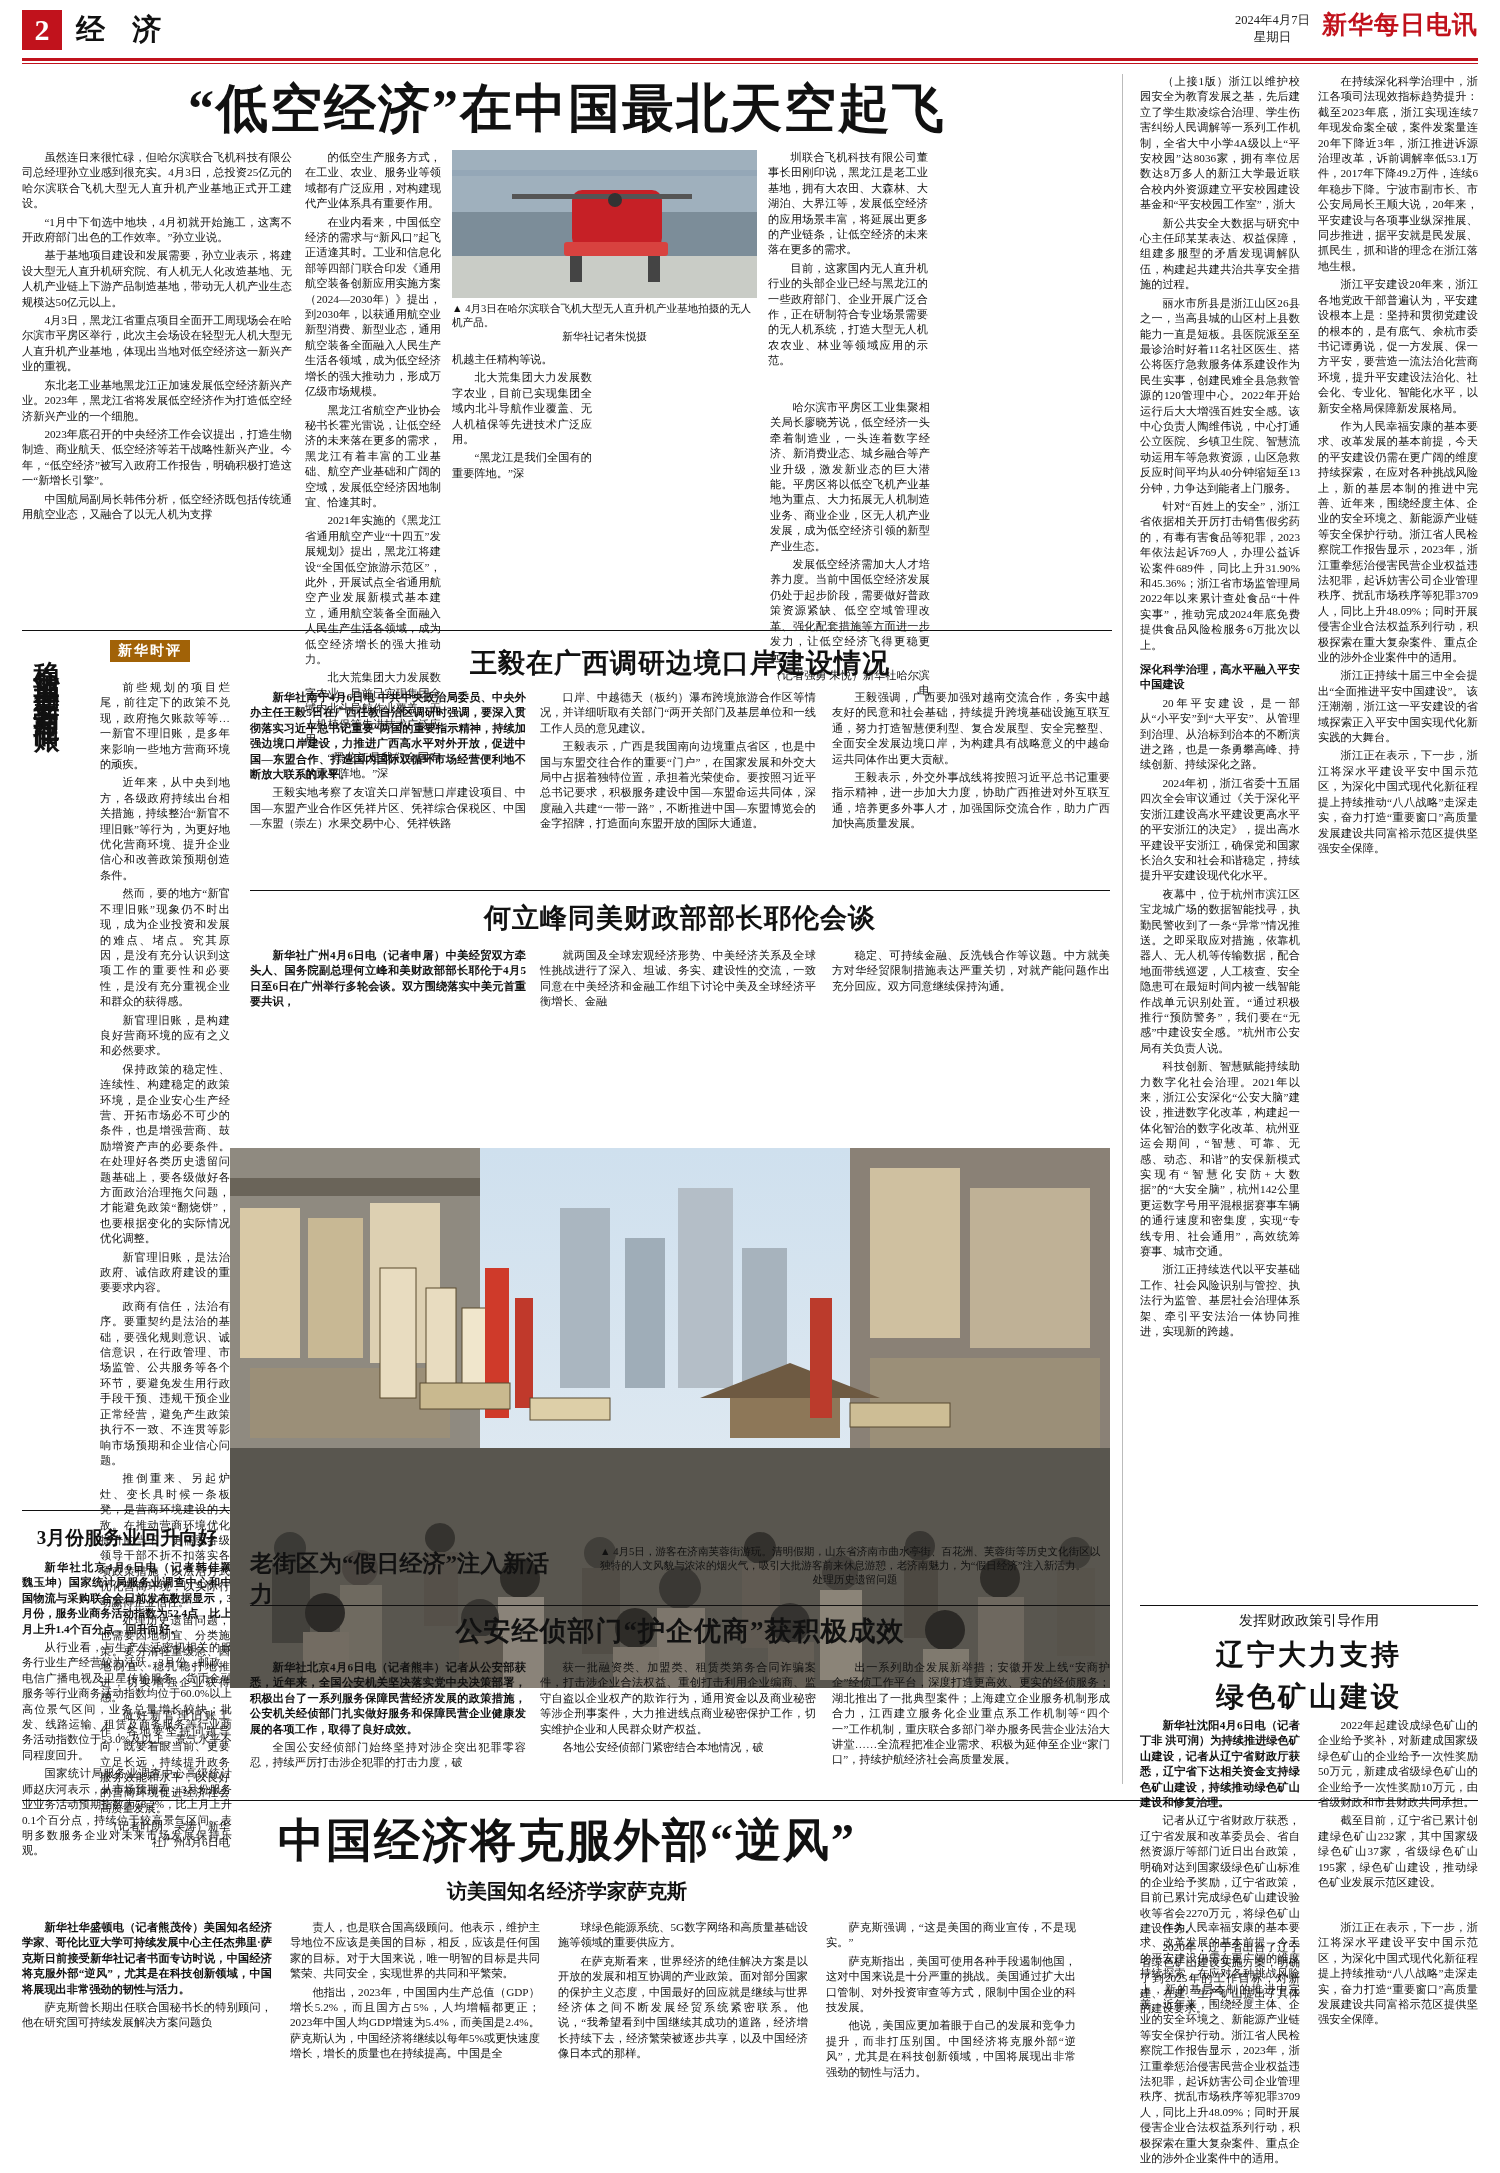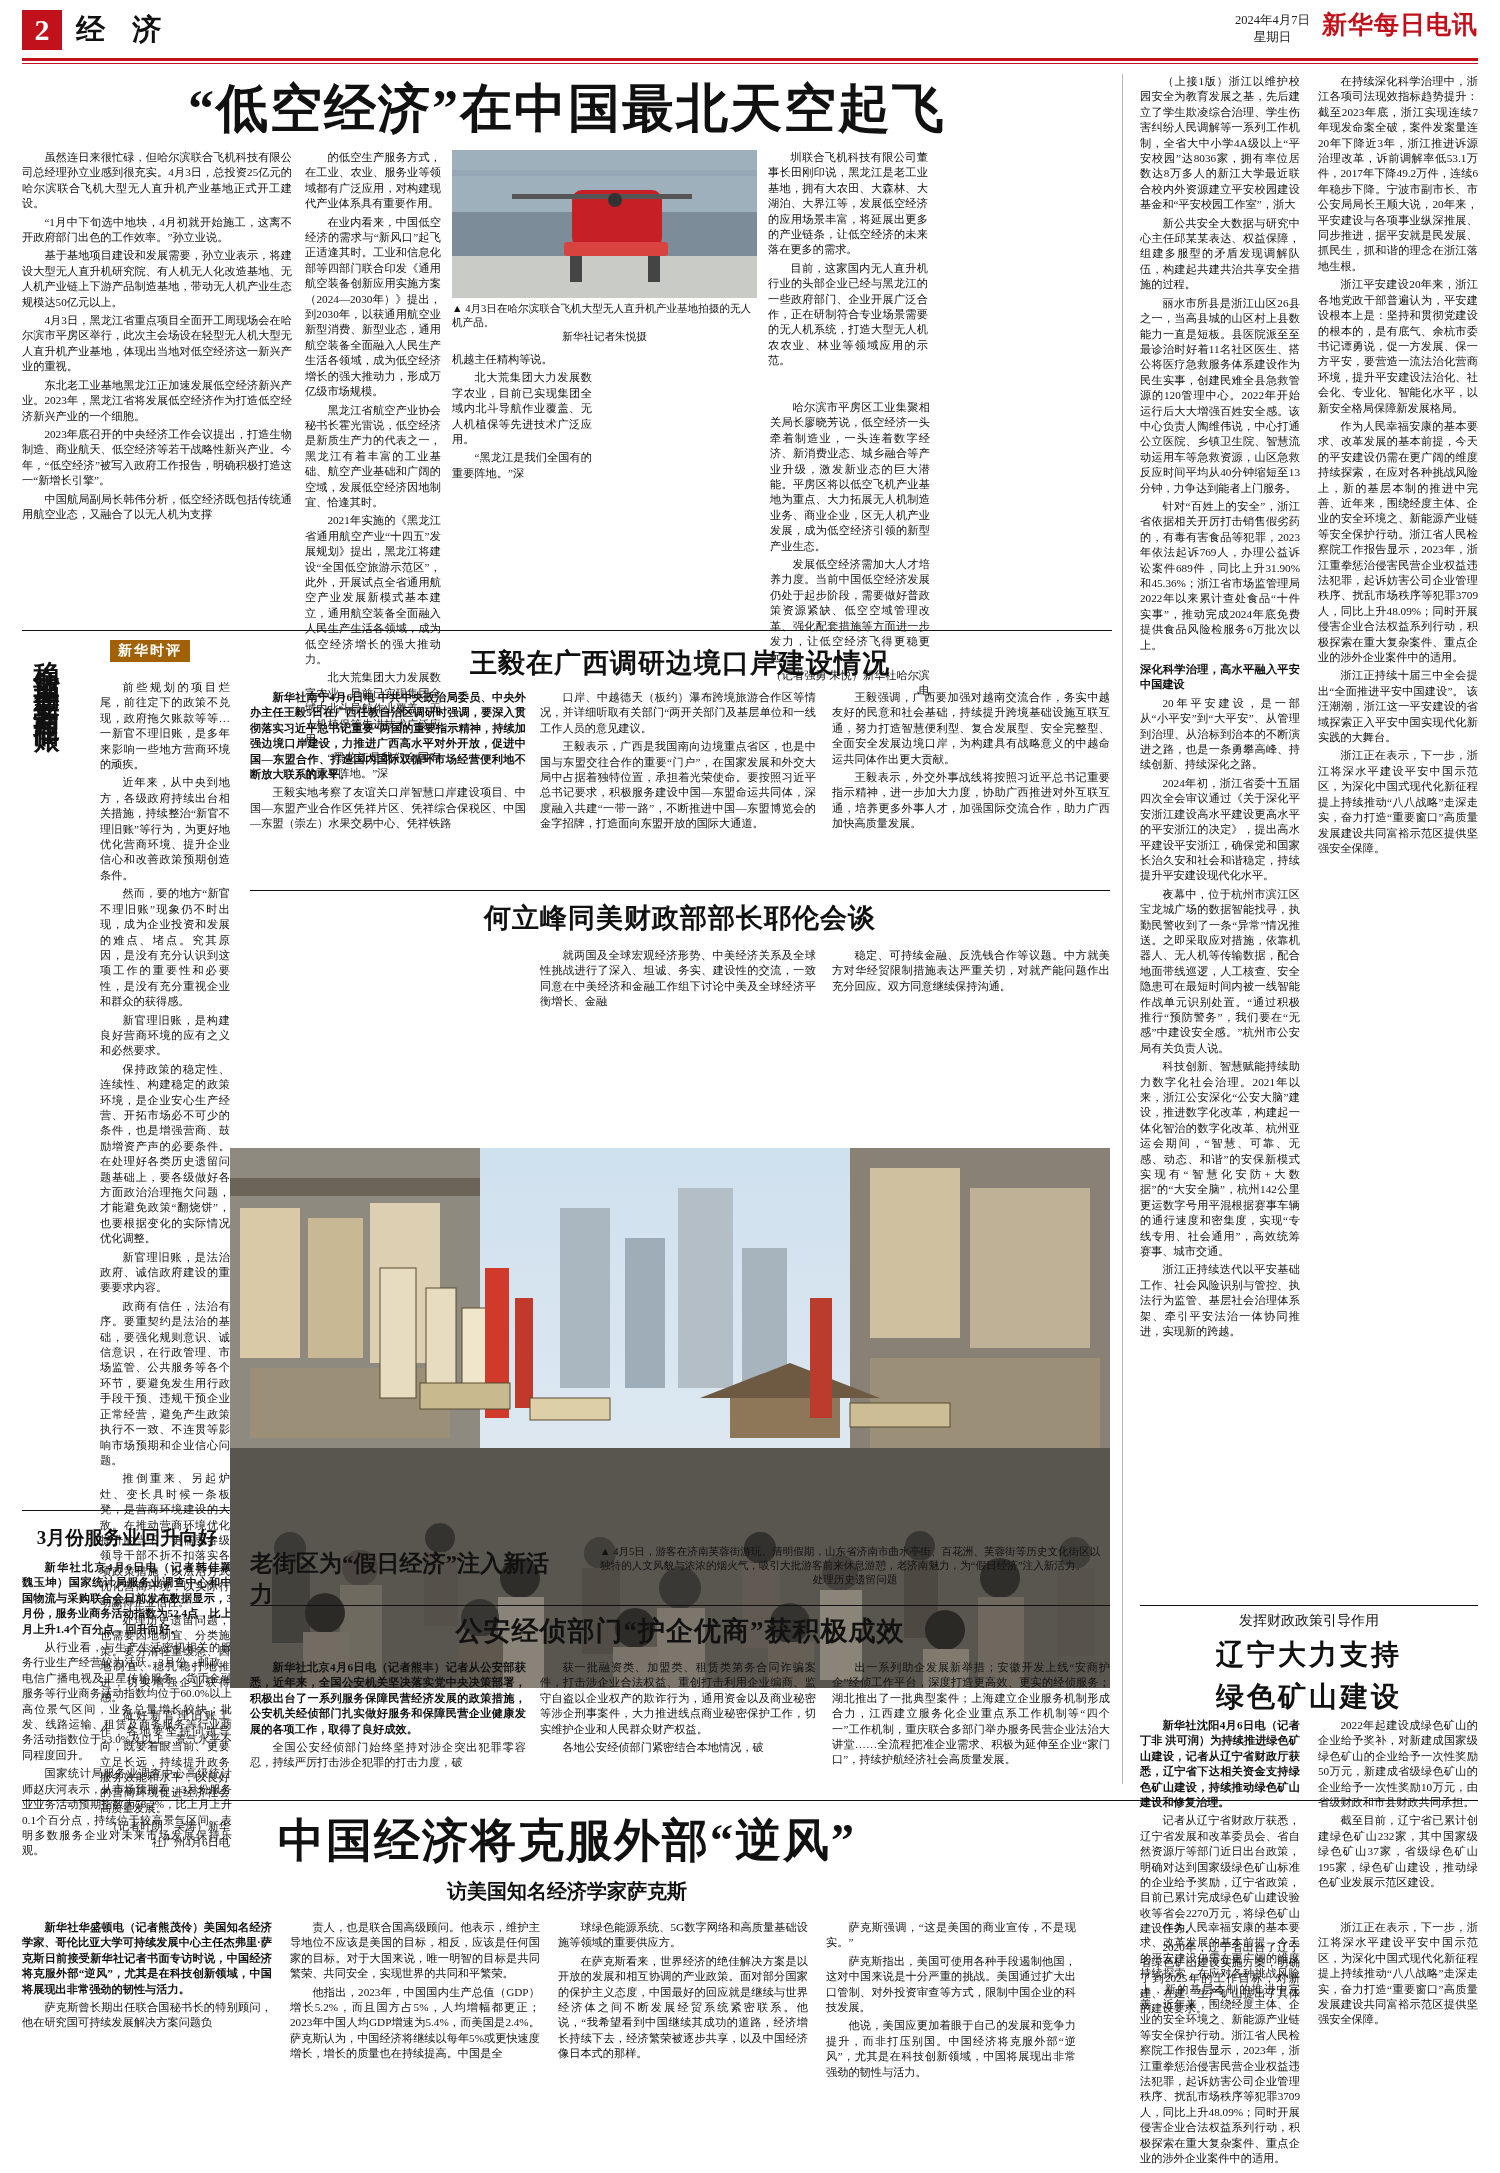--- a/index.html
+++ b/index.html
@@ -77,21 +77,21 @@
       <p>东北老工业基地黑龙江正加速发展低空经济新兴产业。2023年，黑龙江省将发展低空经济作为打造低空经济新兴产业的一个细胞。</p>
       <p>2023年底召开的中央经济工作会议提出，打造生物制造、商业航天、低空经济等若干战略性新兴产业。今年，“低空经济”被写入政府工作报告，明确积极打造这一“新增长引擎”。</p>
       <p>中国航局副局长韩伟分析，低空经济既包括传统通用航空业态，又融合了以无人机为支撑</p>
     </div>
   </div>
 
   <div class="reg" style="left:305px;top:150px;width:136px;">
     <div class="col-text">
       <p>的低空生产服务方式，在工业、农业、服务业等领域都有广泛应用，对构建现代产业体系具有重要作用。</p>
       <p>在业内看来，中国低空经济的需求与“新风口”起飞正适逢其时。工业和信息化部等四部门联合印发《通用航空装备创新应用实施方案（2024—2030年）》提出，到2030年，以获通用航空业新型消费、新型业态，通用航空装备全面融入人民生产生活各领域，成为低空经济增长的强大推动力，形成万亿级市场规模。</p>
-      <p>黑龙江省航空产业协会秘书长霍光雷说，低空经济是新质生产力的代表之一，黑龙江有着丰富的工业基础、航空产业基础和广阔的空域，发展低空经济因地制宜、恰逢其时。</p>
+      <p>黑龙江省航空产业协会秘书长霍光雷说，让低空经济的未来落在更多的需求，黑龙江有着丰富的工业基础、航空产业基础和广阔的空域，发展低空经济因地制宜、恰逢其时。</p>
       <p>2021年实施的《黑龙江省通用航空产业“十四五”发展规划》提出，黑龙江将建设“全国低空旅游示范区”，此外，开展试点全省通用航空产业发展新模式基本建立，通用航空装备全面融入人民生产生活各领域，成为低空经济增长的强大推动力。</p>
       <p>北大荒集团大力发展数字农业，目前已实现集团全域内北斗导航作业覆盖、无人机植保等先进技术广泛应用。</p>
       <p>“黑龙江是我们全国有的重要阵地。”深</p>
     </div>
   </div>
 
   <div class="reg photo" style="left:452px;top:150px;width:305px;height:148px;">
     <svg width="305" height="148" viewBox="0 0 305 148">
       <rect x="0" y="0" width="305" height="148" fill="#b9c4cc"></rect>
       <rect x="0" y="0" width="305" height="62" fill="#9fb0bd"></rect>
@@ -190,20 +190,25 @@
     <div class="col-text">
       <p>王毅强调，广西要加强对越南交流合作，务实中越友好的民意和社会基础，持续提升跨境基础设施互联互通，努力打造智慧便利型、复合发展型、安全完整型、全面安全发展边境口岸，为构建具有战略意义的中越命运共同体作出更大贡献。</p>
       <p>王毅表示，外交外事战线将按照习近平总书记重要指示精神，进一步加大力度，协助广西推进对外互联互通，培养更多外事人才，加强国际交流合作，助力广西加快高质量发展。</p>
     </div>
   </div>
 
   <div class="reg rule" style="left:250px;top:890px;width:860px;"></div>
 
   <div class="reg" style="left:250px;top:900px;width:860px;">
     <div class="h-2">何立峰同美财政部部长耶伦会谈</div>
+  </div>
+  <div class="reg" style="left:250px;top:948px;width:276px;">
+    <div class="col-text">
+        <p class="lead">新华社广州4月6日电（记者申屠）中美经贸双方牵头人、国务院副总理何立峰和美财政部部长耶伦于4月5日至6日在广州举行多轮会谈。双方围绕落实中美元首重要共识，</p>
+      </div>
   </div>
   <div class="reg" style="left:540px;top:948px;width:276px;">
     <div class="col-text">
         <p>就两国及全球宏观经济形势、中美经济关系及全球性挑战进行了深入、坦诚、务实、建设性的交流，一致同意在中美经济和金融工作组下讨论中美及全球经济平衡增长、金融</p>
       </div>
   </div>
   <div class="reg" style="left:832px;top:948px;width:278px;">
     <div class="col-text">
         <p>稳定、可持续金融、反洗钱合作等议题。中方就美方对华经贸限制措施表达严重关切，对就产能问题作出充分回应。双方同意继续保持沟通。</p>
       </div>

